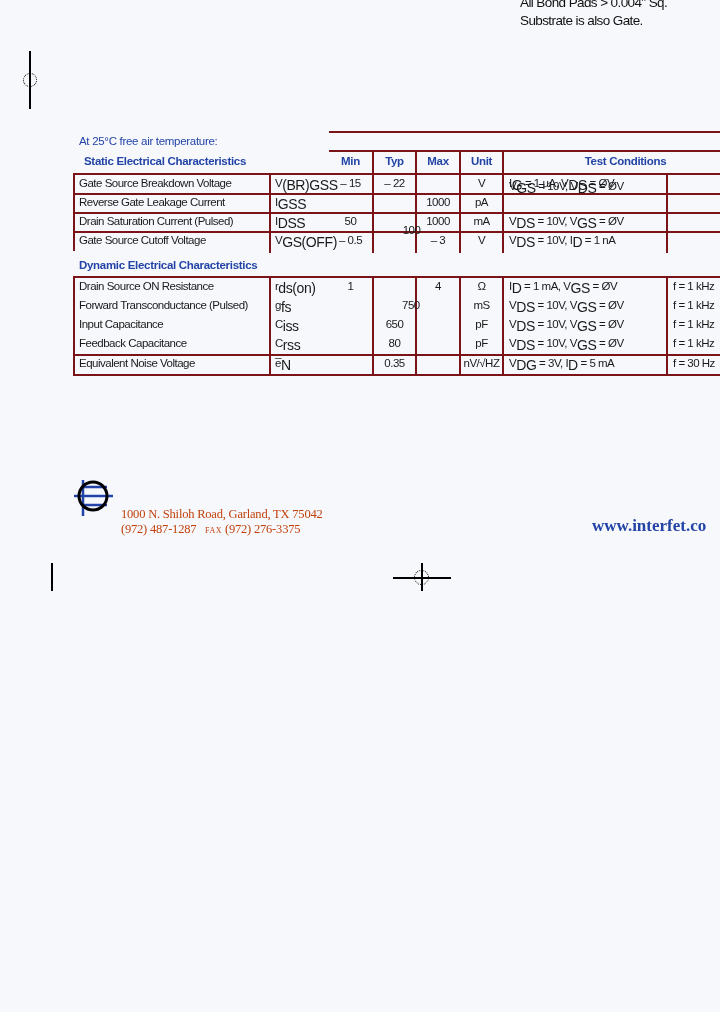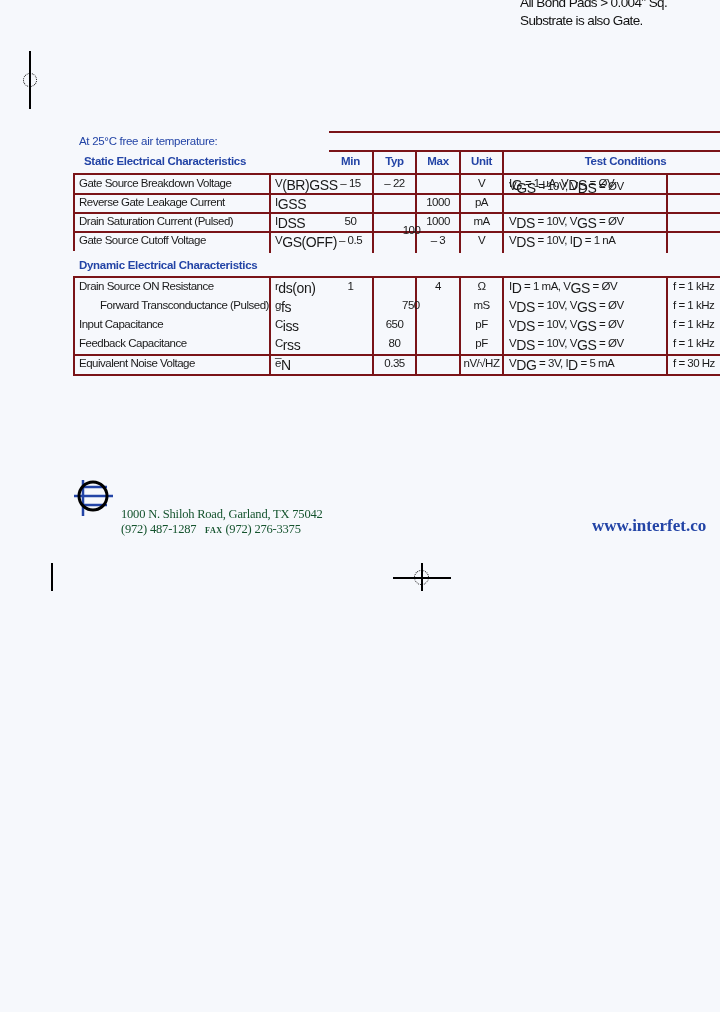--- a/index.html
+++ b/index.html
@@ -42,23 +42,23 @@
     sub { font-size: 14px; vertical-align: -3px; letter-spacing: -0.4px; }
 
     
     .logo-text {
       position: absolute; left: 121px; top: 481px;
       font-size: 22px; color: #6a6a6a; letter-spacing: -0.3px;
     }
     .logo-text b { color: #2344a6; font-weight: bold; }
     .addr {
       position: absolute; left: 121px; font-family: "Liberation Serif", serif;
-      font-size: 12.5px; color: #14532d; letter-spacing: -0.2px; white-space: nowrap;
-    }
-    .fax { font-size: 8px; letter-spacing: 0.5px; font-weight: bold; }
+      font-size: 12.5px; color: #c2410c; letter-spacing: -0.2px; white-space: nowrap;
+    }
+    .fax { font-size: 8px; letter-spacing: 0.5px; }
     .url {
       position: absolute; left: 592px; top: 516px;
       font-family: "Liberation Serif", serif; font-weight: bold;
       font-size: 17px; color: #2344a6; white-space: nowrap;
     }
   </style>
 </head>
 <body>
 
 <div class="page">
@@ -162,21 +162,21 @@
     <div class="cell" style="left:79px; top:280px;">Drain Source ON Resistance</div>
     <div class="cell" style="left:275px; top:280px;"><span>r</span><sub>ds(on)</sub></div>
     <div class="cell c" style="left:329px; top:280px; width:43px;">1</div>
     <div class="cell c" style="left:373px; top:280px; width:43px;"></div>
     <div class="cell c" style="left:416px; top:280px; width:44px;">4</div>
     <div class="cell c" style="left:460px; top:280px; width:43px;">Ω</div>
     <div class="cell" style="left:509px; top:280px;"><span>I</span><sub>D</sub><span> = 1 mA, V</span><sub>GS</sub><span> = ØV</span></div>
     <div class="cell" style="left:673px; top:280px;">f = 1 kHz</div>
   </div>
   <div>
-    <div class="cell" style="left:79px; top:299px;margin-left:21px;">Forward Transconductance (Pulsed)</div>
+    <div class="cell" style="left:79px; top:299px;">Forward Transconductance (Pulsed)</div>
     <div class="cell" style="left:275px; top:299px;"><span>g</span><sub>fs</sub></div>
     <div class="cell c" style="left:329px; top:299px; width:43px;"></div>
     <div class="cell c" style="left:373px; top:299px; width:43px;padding-left:29px;">750</div>
     <div class="cell c" style="left:416px; top:299px; width:44px;"></div>
     <div class="cell c" style="left:460px; top:299px; width:43px;">mS</div>
     <div class="cell" style="left:509px; top:299px;"><span>V</span><sub>DS</sub><span> = 10V, V</span><sub>GS</sub><span> = ØV</span></div>
     <div class="cell" style="left:673px; top:299px;">f = 1 kHz</div>
   </div>
   <div>
     <div class="cell" style="left:79px; top:318px;">Input Capacitance</div>

